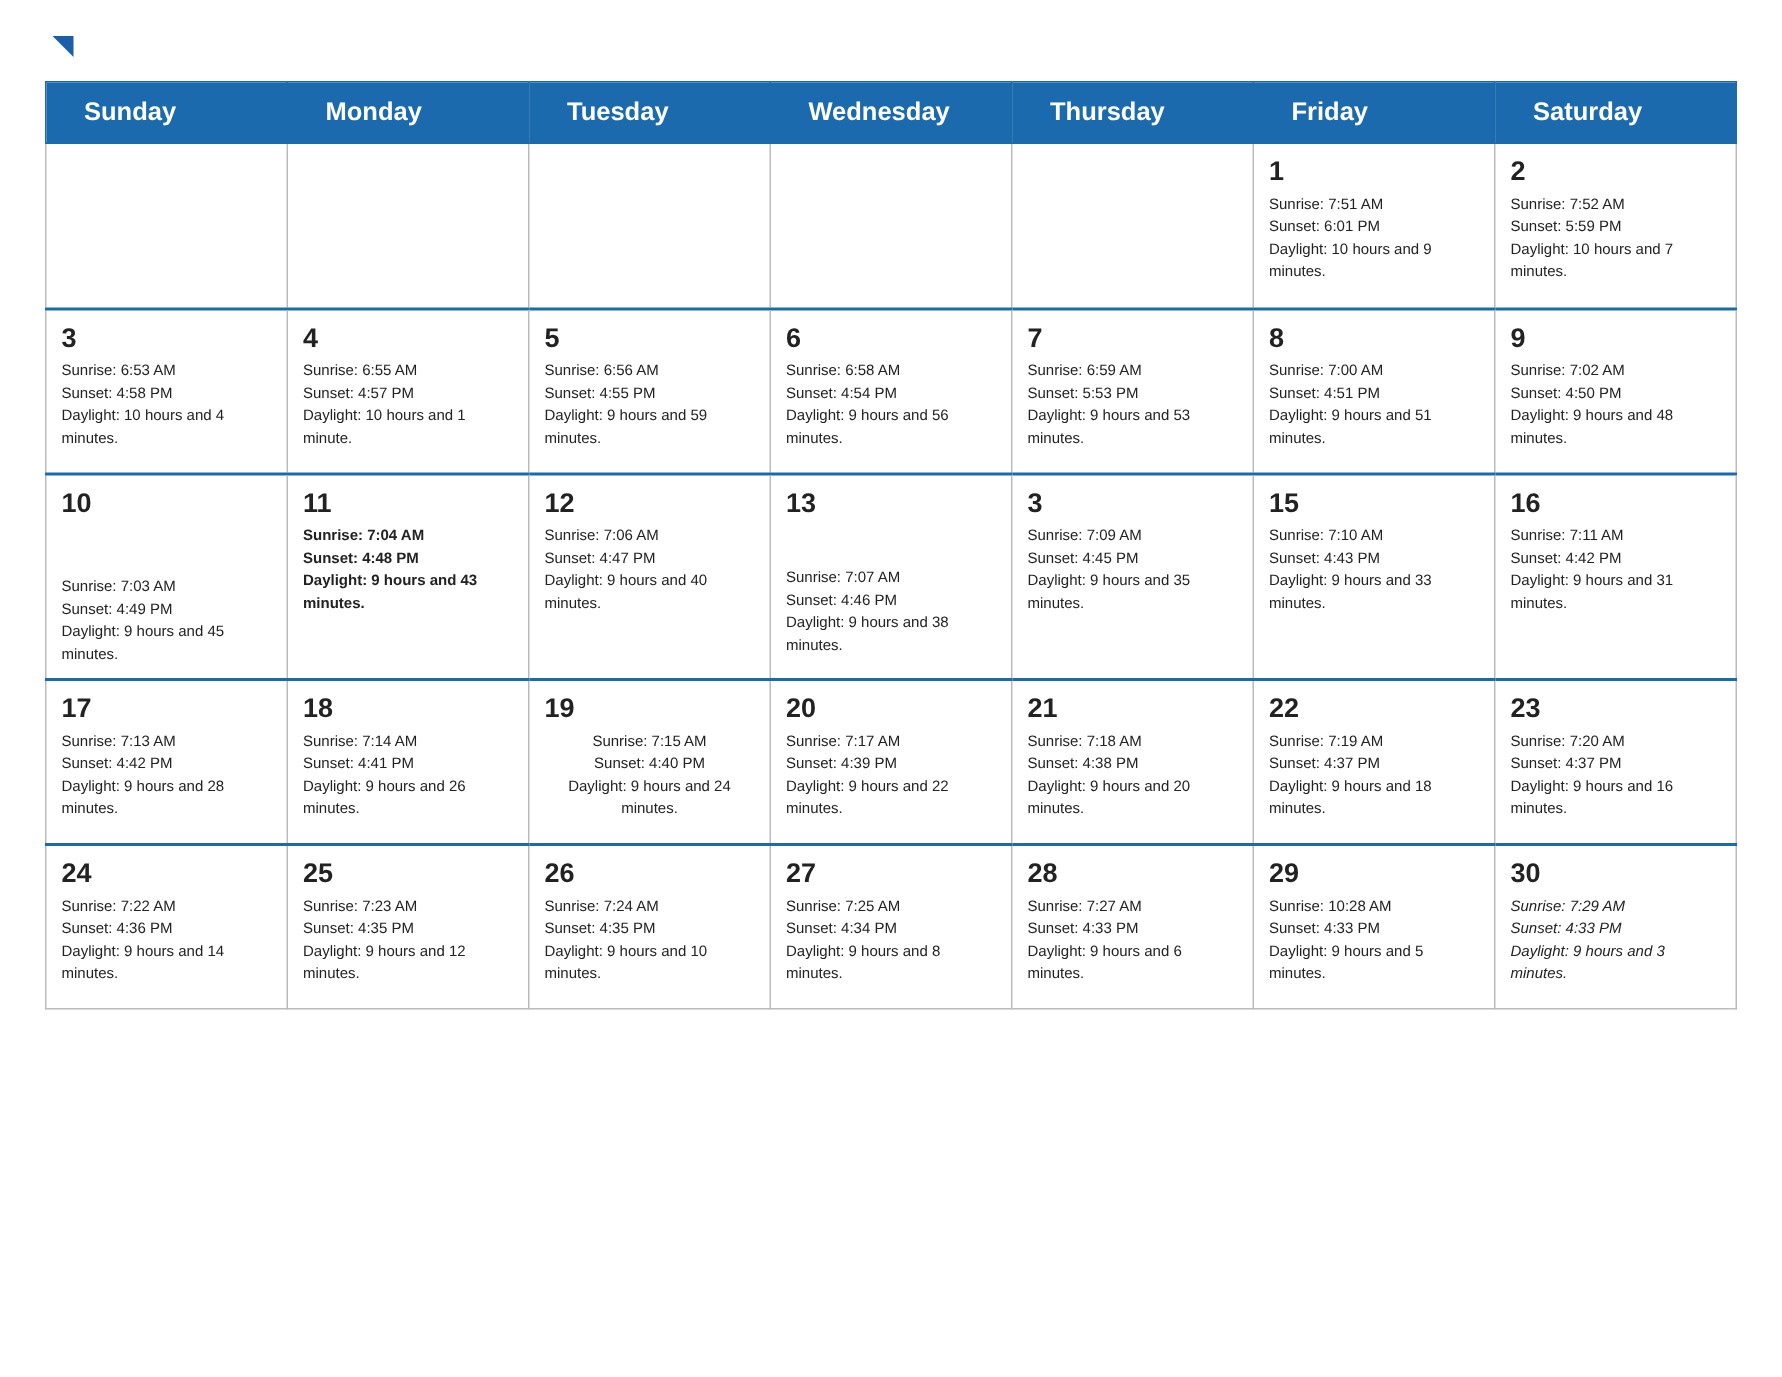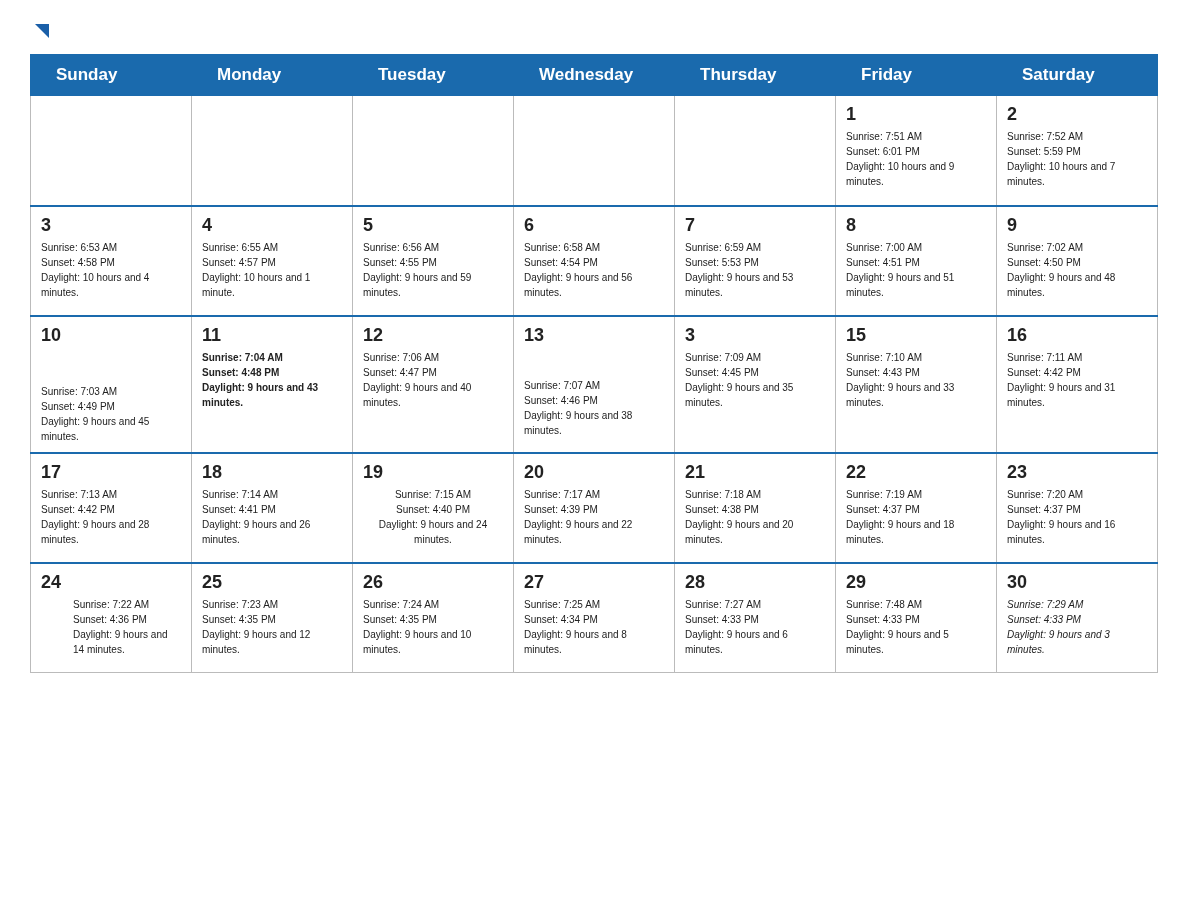--- a/index.html
+++ b/index.html
@@ -259,21 +259,21 @@
         <td>
           <span class="day-number">23</span>
           <div class="day-info" style="white-space: pre-line;">Sunrise: 7:20 AM
 Sunset: 4:37 PM
 Daylight: 9 hours and 16 minutes.</div>
         </td>
       </tr>
       <tr class="row-top-border">
         <td>
           <span class="day-number">24</span>
-          <div class="day-info" style="white-space: pre-line; margin-left: 32px;">Sunrise: 7:22 AM
+          <div class="day-info" style="white-space: pre-line;">Sunrise: 7:22 AM
 Sunset: 4:36 PM
 Daylight: 9 hours and 14 minutes.</div>
         </td>
         <td>
           <span class="day-number">25</span>
           <div class="day-info" style="white-space: pre-line;">Sunrise: 7:23 AM
 Sunset: 4:35 PM
 Daylight: 9 hours and 12 minutes.</div>
         </td>
         <td>
@@ -289,21 +289,21 @@
 Daylight: 9 hours and 8 minutes.</div>
         </td>
         <td>
           <span class="day-number">28</span>
           <div class="day-info" style="white-space: pre-line;">Sunrise: 7:27 AM
 Sunset: 4:33 PM
 Daylight: 9 hours and 6 minutes.</div>
         </td>
         <td>
           <span class="day-number">29</span>
-          <div class="day-info" style="white-space: pre-line;">Sunrise: 7:48 AM
+          <div class="day-info" style="white-space: pre-line;">Sunrise: 10:28 AM
 Sunset: 4:33 PM
 Daylight: 9 hours and 5 minutes.</div>
         </td>
         <td>
           <span class="day-number">30</span>
           <div class="day-info" style="white-space: pre-line; font-style: italic;">Sunrise: 7:29 AM
 Sunset: 4:33 PM
 Daylight: 9 hours and 3 minutes.</div>
         </td>
       </tr>

